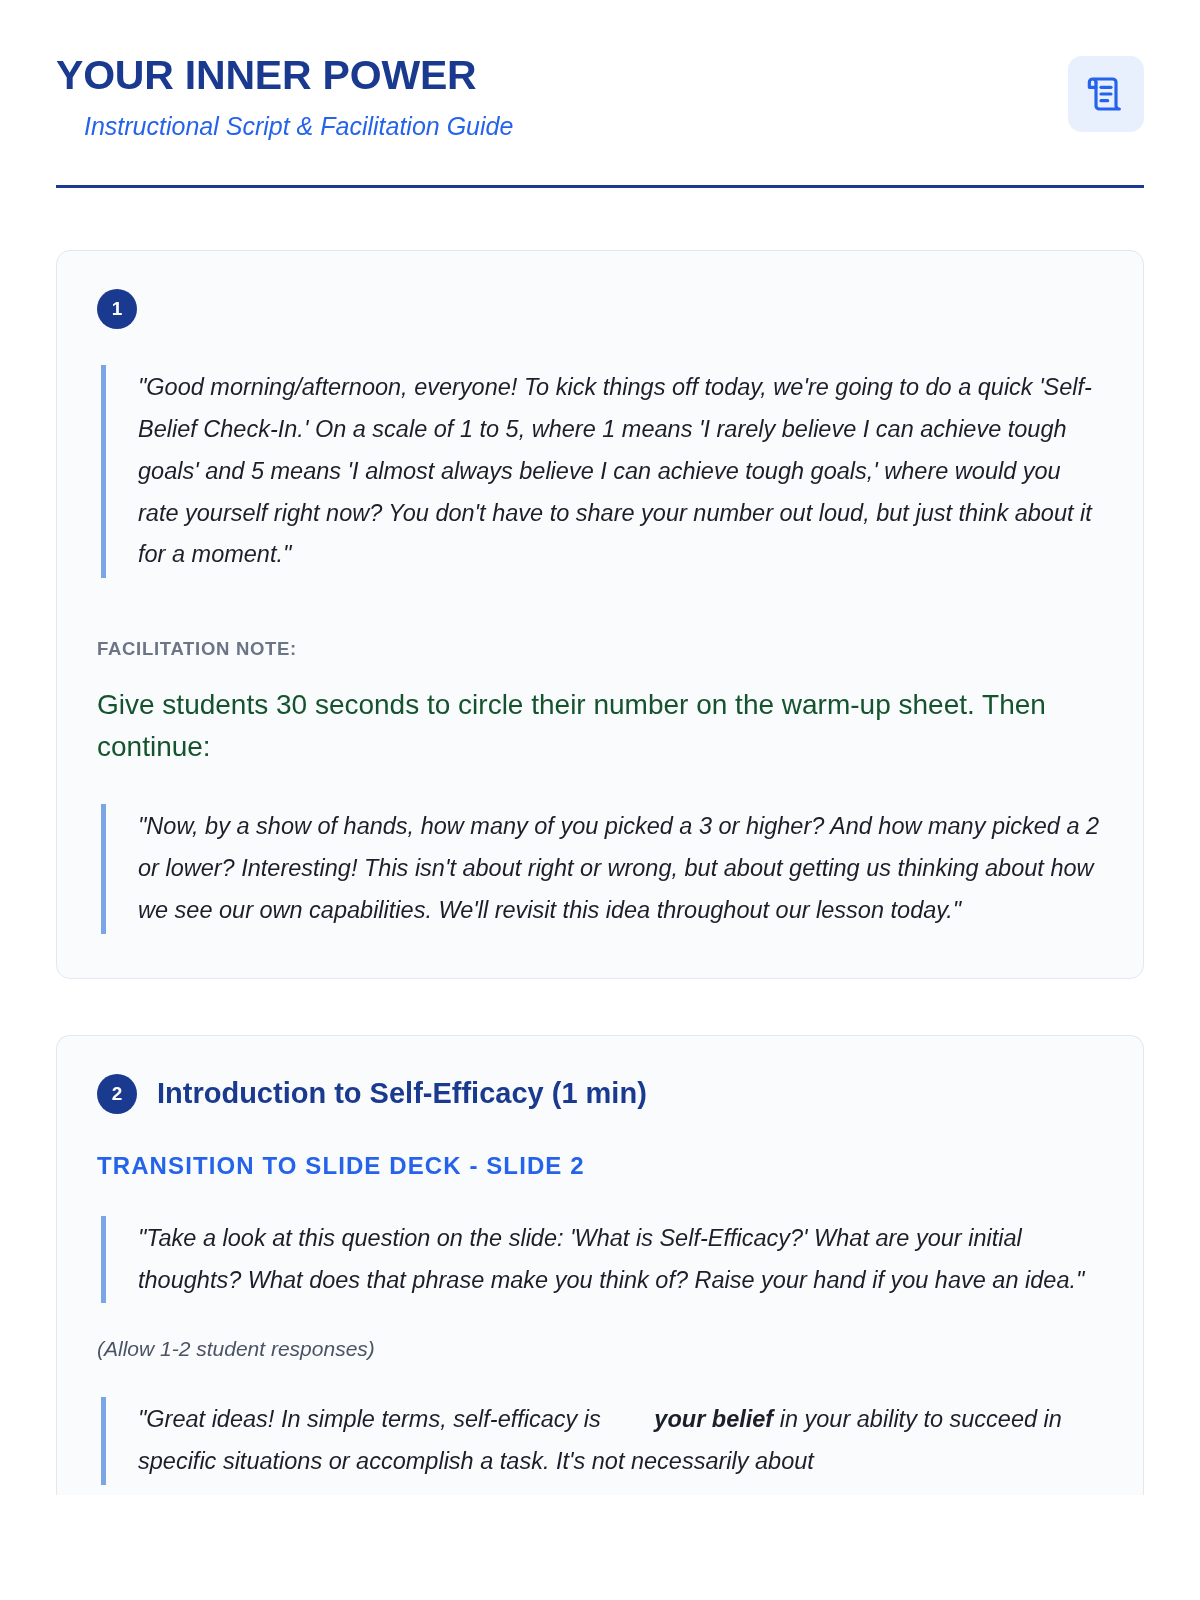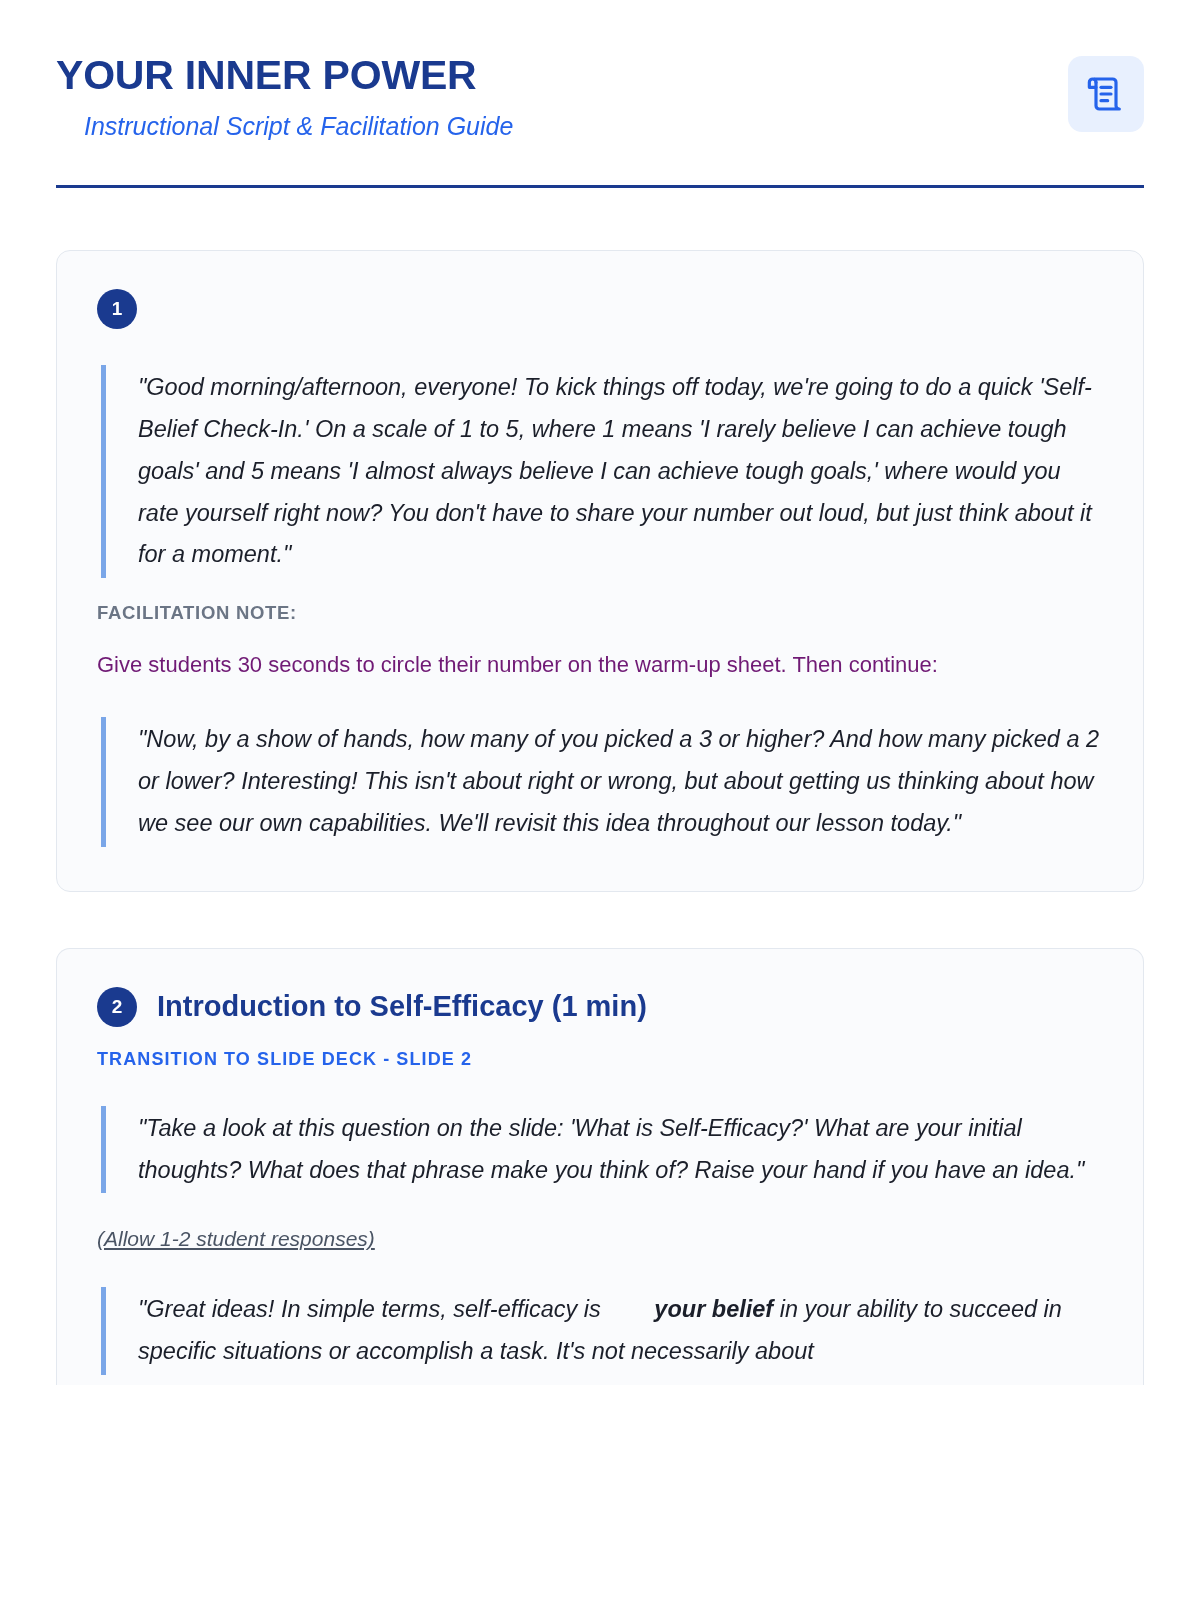--- a/index.html
+++ b/index.html
@@ -107,47 +107,46 @@
     padding: 2px 0 2px 32px;
     margin: 36px 0 0 4px;
     font-style: italic;
     font-size: 23.5px;
     line-height: 1.78;
     color: #1b1f2a;
   }
   .quote b { font-weight: bold; font-style: italic; margin-left: 47px; }
 
   .note-label {
-    margin-top: 24px;
+    margin-top: 60px;
     font-size: 18.5px;
     font-weight: bold;
     letter-spacing: 0.7px;
     color: #6b7585;
     text-transform: uppercase;
   }
   .note-text {
     margin-top: 24px;
-    font-size: 22px;
+    font-size: 28px;
     line-height: 1.5;
-    color: #701a75;
+    color: #14532d;
   }
   .transition-label {
-    margin-top: 22px;
-    font-size: 18px;
+    margin-top: 38px;
+    font-size: 24px;
     font-weight: bold;
     letter-spacing: 1.1px;
     color: #2563eb;
     text-transform: uppercase;
   }
   .aside {
     margin-top: 34px;
     font-size: 21px;
     font-style: italic;
     color: #4a5464;
-    text-decoration: underline;
   }
 </style>
 </head>
 <body>
 
 <div class="page">
 
   <div class="header">
     <div class="header-text">
       <div class="doc-title">YOUR INNER POWER</div>

